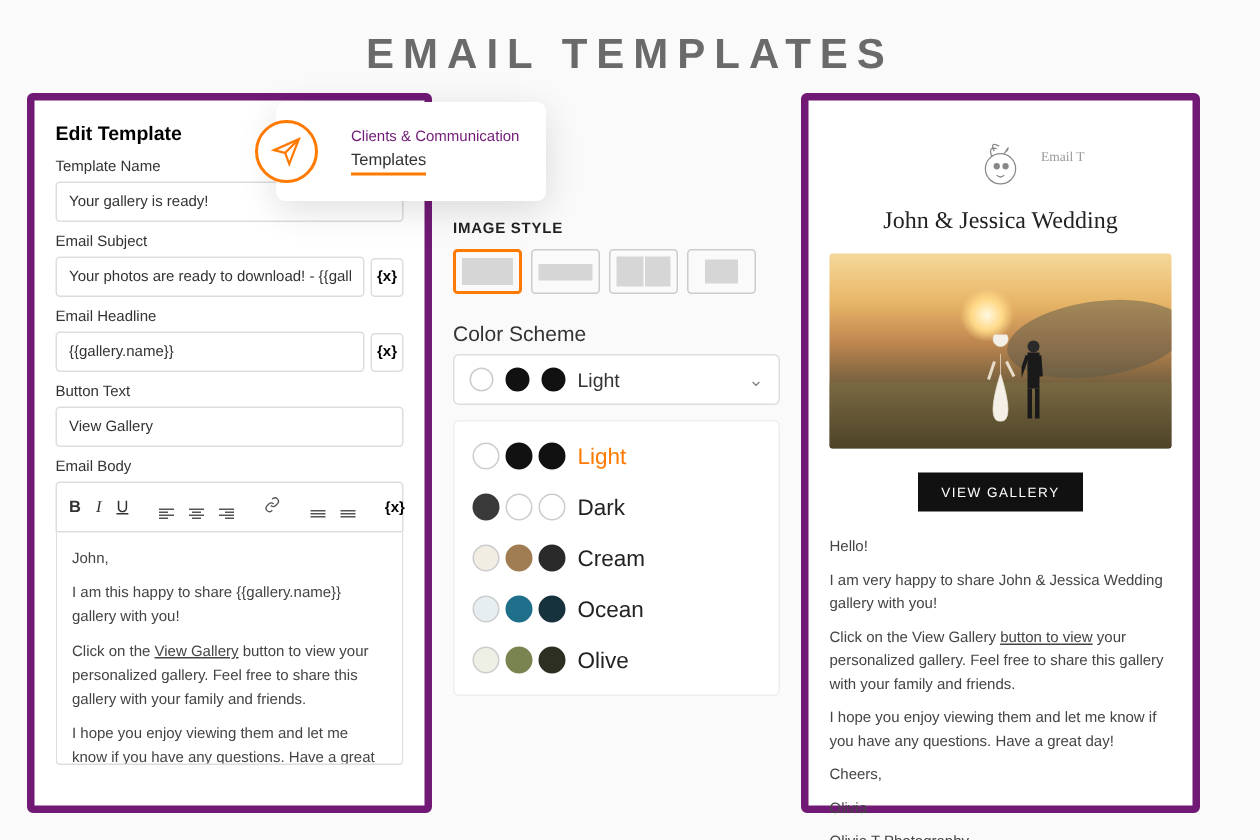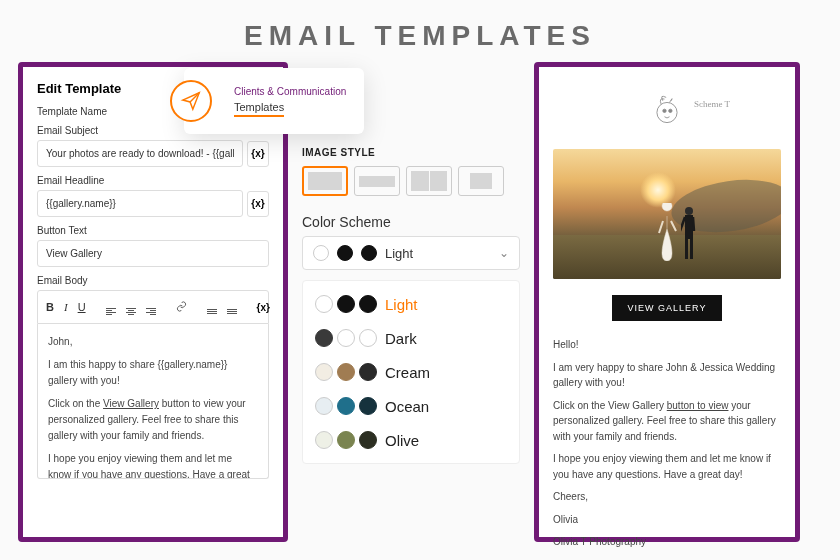--- a/index.html
+++ b/index.html
@@ -154,20 +154,23 @@
     <div class="fc-sub">Templates</div>
   </div>
 </div>
 
 <div class="cols">
 
   <div class="panel left">
     <h3>Edit Template</h3>
 
     <div class="field-label">Template Name</div>
+    <div class="input-row">
+      <input class="input" value="Your gallery is ready!" style="">
+    </div>
 
     <div class="field-label">Email Subject</div>
     <div class="input-row">
       <input class="input" value="Your photos are ready to download! - {{gallery.name}}" style="">
       <div class="var-chip">{x}</div>
     </div>
 
     <div class="field-label">Email Headline</div>
     <div class="input-row">
       <input class="input" value="{{gallery.name}}" style="">
@@ -308,22 +311,23 @@
   <div class="panel right">
     <div class="preview-head">
       <div class="logo">
         <svg viewBox="0 0 50 50" fill="none" stroke="#888" stroke-width="1">
           <circle cx="25" cy="28" r="12"></circle>
           <path d="M18 18 Q15 10 22 12 M28 16 Q33 8 30 14 M20 14 Q16 6 24 10"></path>
           <circle cx="22" cy="26" r="2" fill="#888"></circle>
             <circle cx="29" cy="26" r="2" fill="#888"></circle>
           <path d="M22 33 Q25 36 28 33"></path>
         </svg>
-        <span style="position:absolute;left:50px;top:12px;font-family:cursive;font-size:9px;color:#999;white-space:nowrap">Scheme T</span>
-      </div>
+        <span style="position:absolute;left:50px;top:12px;font-family:cursive;font-size:9px;color:#999;white-space:nowrap">Email T</span>
+      </div>
+      <div class="preview-title">John &amp; Jessica Wedding</div>
     </div>
     <div class="hero">
       <div class="sun"></div>
         <div class="hill"></div>
         <div class="ground"></div>
       <svg class="person bride" viewBox="0 0 28 58">
           <path d="M14 8 a5 5 0 1 1 0.1 0 M14 13 L14 26 M14 26 Q4 58 14 58 Q24 58 14 26" fill="#f4f0e8" stroke="#e8e0d0" stroke-width="0.5"></path>
           <path d="M10 18 L6 30 M18 18 L23 28" stroke="#e8dcc8" stroke-width="2" fill="none"></path>
         </svg>
       <svg class="person groom" viewBox="0 0 16 56">

